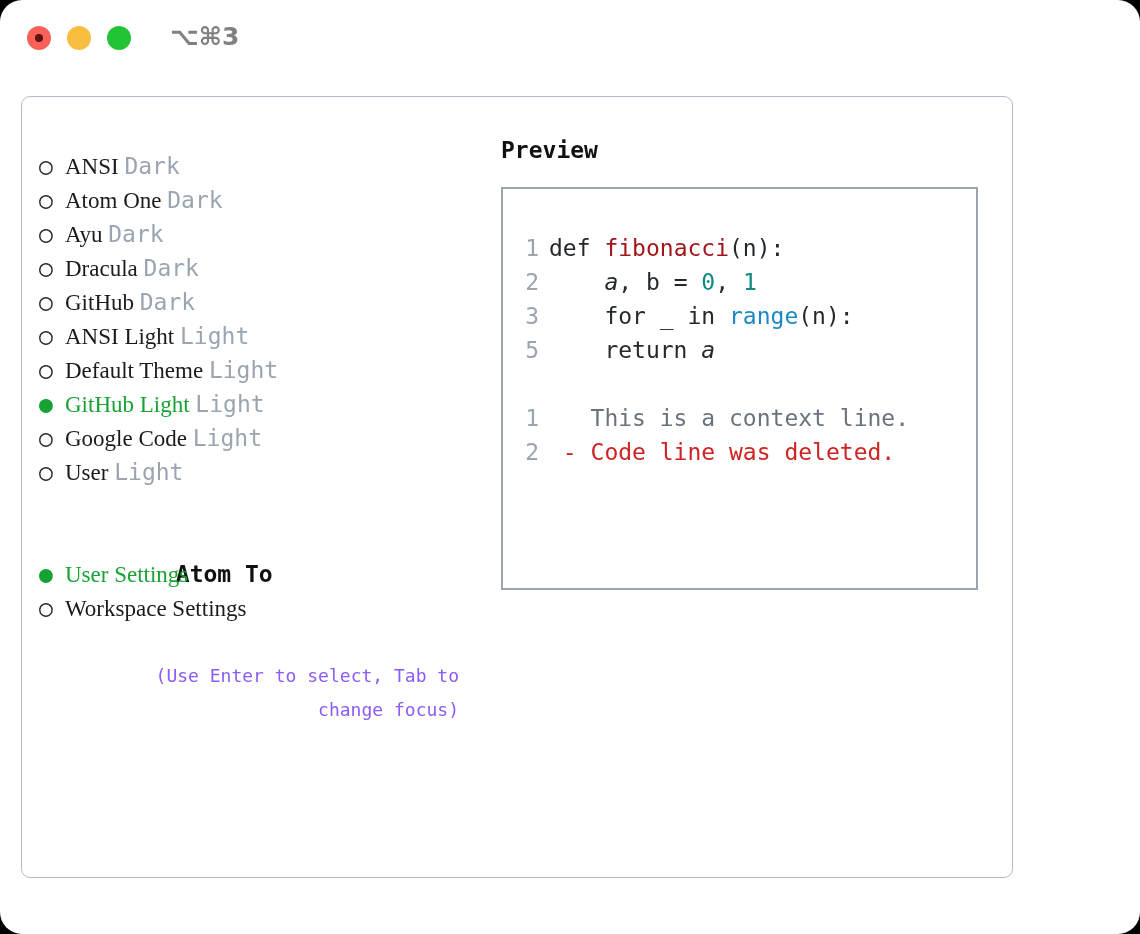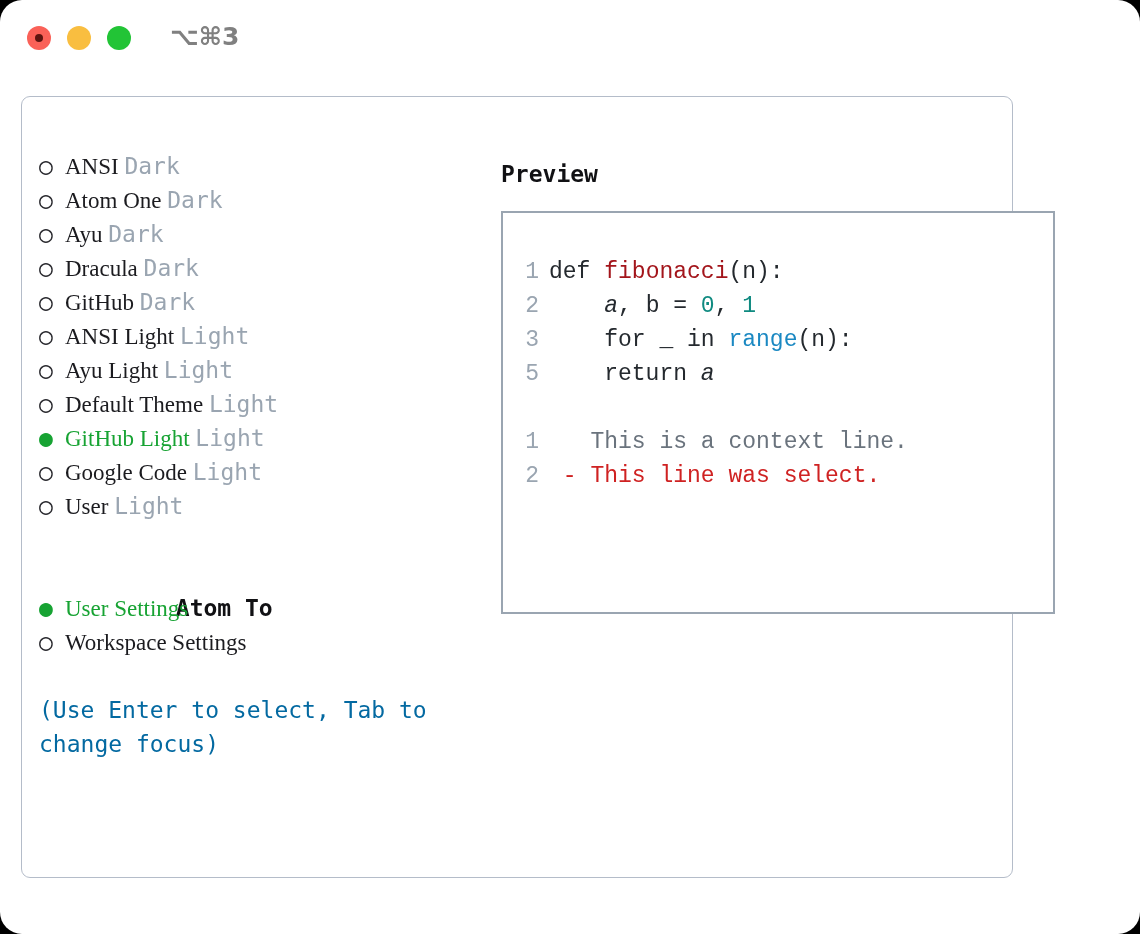--- a/index.html
+++ b/index.html
@@ -103,49 +103,49 @@
   .row.selected .name { color: #17a333; }
   .name { color: #1b1b1f; font-family: Liberation Serif, serif; }
 
   #apply-header {
     margin-top: 34px;
   }
   #apply-header .marker { color: transparent; }
 
   #hint {
     margin-top: 34px;
-    font-size: 23px;
-    line-height: 34px;
-    color: #0369a1;
+    font-size: 18px;
+    line-height: 34px;
+    color: #8b5cf6;
     width: 420px;
     white-space: pre-wrap;
+    text-align: right;
   }
 
   
   #right-col {
     position: absolute;
     left: 479px;
-    top: 60px;
+    top: 36px;
     width: 490px;
   }
   #preview-title {
     font-size: 23px;
     font-weight: bold;
     color: #111114;
     line-height: 34px;
   }
   #preview-box {
     margin-top: 20px;
-    width: 554px;
+    width: 477px;
     height: 403px;
     border: 2px solid #9aa5b1;
     box-sizing: border-box;
     background: #ffffff;
     position: relative;
-    font-family: Liberation Mono, monospace;
   }
   #code-area {
     position: absolute;
     left: 2px;
     top: 42px;
     right: 2px;
   }
   .code-line {
     height: 34px;
     line-height: 34px;
@@ -186,21 +186,20 @@
     <div id="left-col">
 
 
       <div id="theme-rows">
           <div class="row"><span class="marker">○</span><span class="name">ANSI </span><span class="label-dim">Dark</span></div>
           <div class="row"><span class="marker">○</span><span class="name">Atom One </span><span class="label-dim">Dark</span></div>
           <div class="row"><span class="marker">○</span><span class="name">Ayu </span><span class="label-dim">Dark</span></div>
           <div class="row"><span class="marker">○</span><span class="name">Dracula </span><span class="label-dim">Dark</span></div>
           <div class="row"><span class="marker">○</span><span class="name">GitHub </span><span class="label-dim">Dark</span></div>
           <div class="row"><span class="marker">○</span><span class="name">ANSI Light </span><span class="label-dim">Light</span></div>
-          <div class="row"><span class="marker">○</span><span class="name">Ayu Light </span><span class="label-dim">Light</span></div>
           <div class="row"><span class="marker">○</span><span class="name">Default Theme </span><span class="label-dim">Light</span></div>
           <div class="row selected"><span class="marker selected">●</span><span class="name">GitHub Light </span><span class="label-dim">Light</span></div>
           <div class="row"><span class="marker">○</span><span class="name">Google Code </span><span class="label-dim">Light</span></div>
           <div class="row"><span class="marker">○</span><span class="name">User </span><span class="label-dim">Light</span></div>
         </div>
 
       <div class="row section-title" id="apply-header">
         <span class="marker"> </span><span>Atom To</span>
       </div>
 
@@ -216,19 +215,19 @@
     <div id="right-col">
       <div id="preview-title">Preview</div>
       <div id="preview-box">
         <div id="code-area">
             <div class="code-line"><span class="ln">1</span><span>def </span><span class="tok-fn">fibonacci</span><span>(n):</span></div>
             <div class="code-line"><span class="ln">2</span><span>    </span><span class="tok-var">a</span><span>, b = </span><span class="tok-num">0</span><span>, </span><span class="tok-num">1</span></div>
             <div class="code-line"><span class="ln">3</span><span>    for _ in </span><span class="tok-kw">range</span><span>(n):</span></div>
             <div class="code-line"><span class="ln">5</span><span>    return </span><span class="tok-var">a</span></div>
             <div class="spacer-line"></div>
             <div class="code-line"><span class="ln">1</span><span class="diff-ctx">   This is a context line.</span></div>
-            <div class="code-line"><span class="ln">2</span><span class="diff-del"> - This line was select.</span></div>
+            <div class="code-line"><span class="ln">2</span><span class="diff-del"> - Code line was deleted.</span></div>
           </div>
       </div>
     </div>
 
   </div>
 </div>
 
 </body></html>

